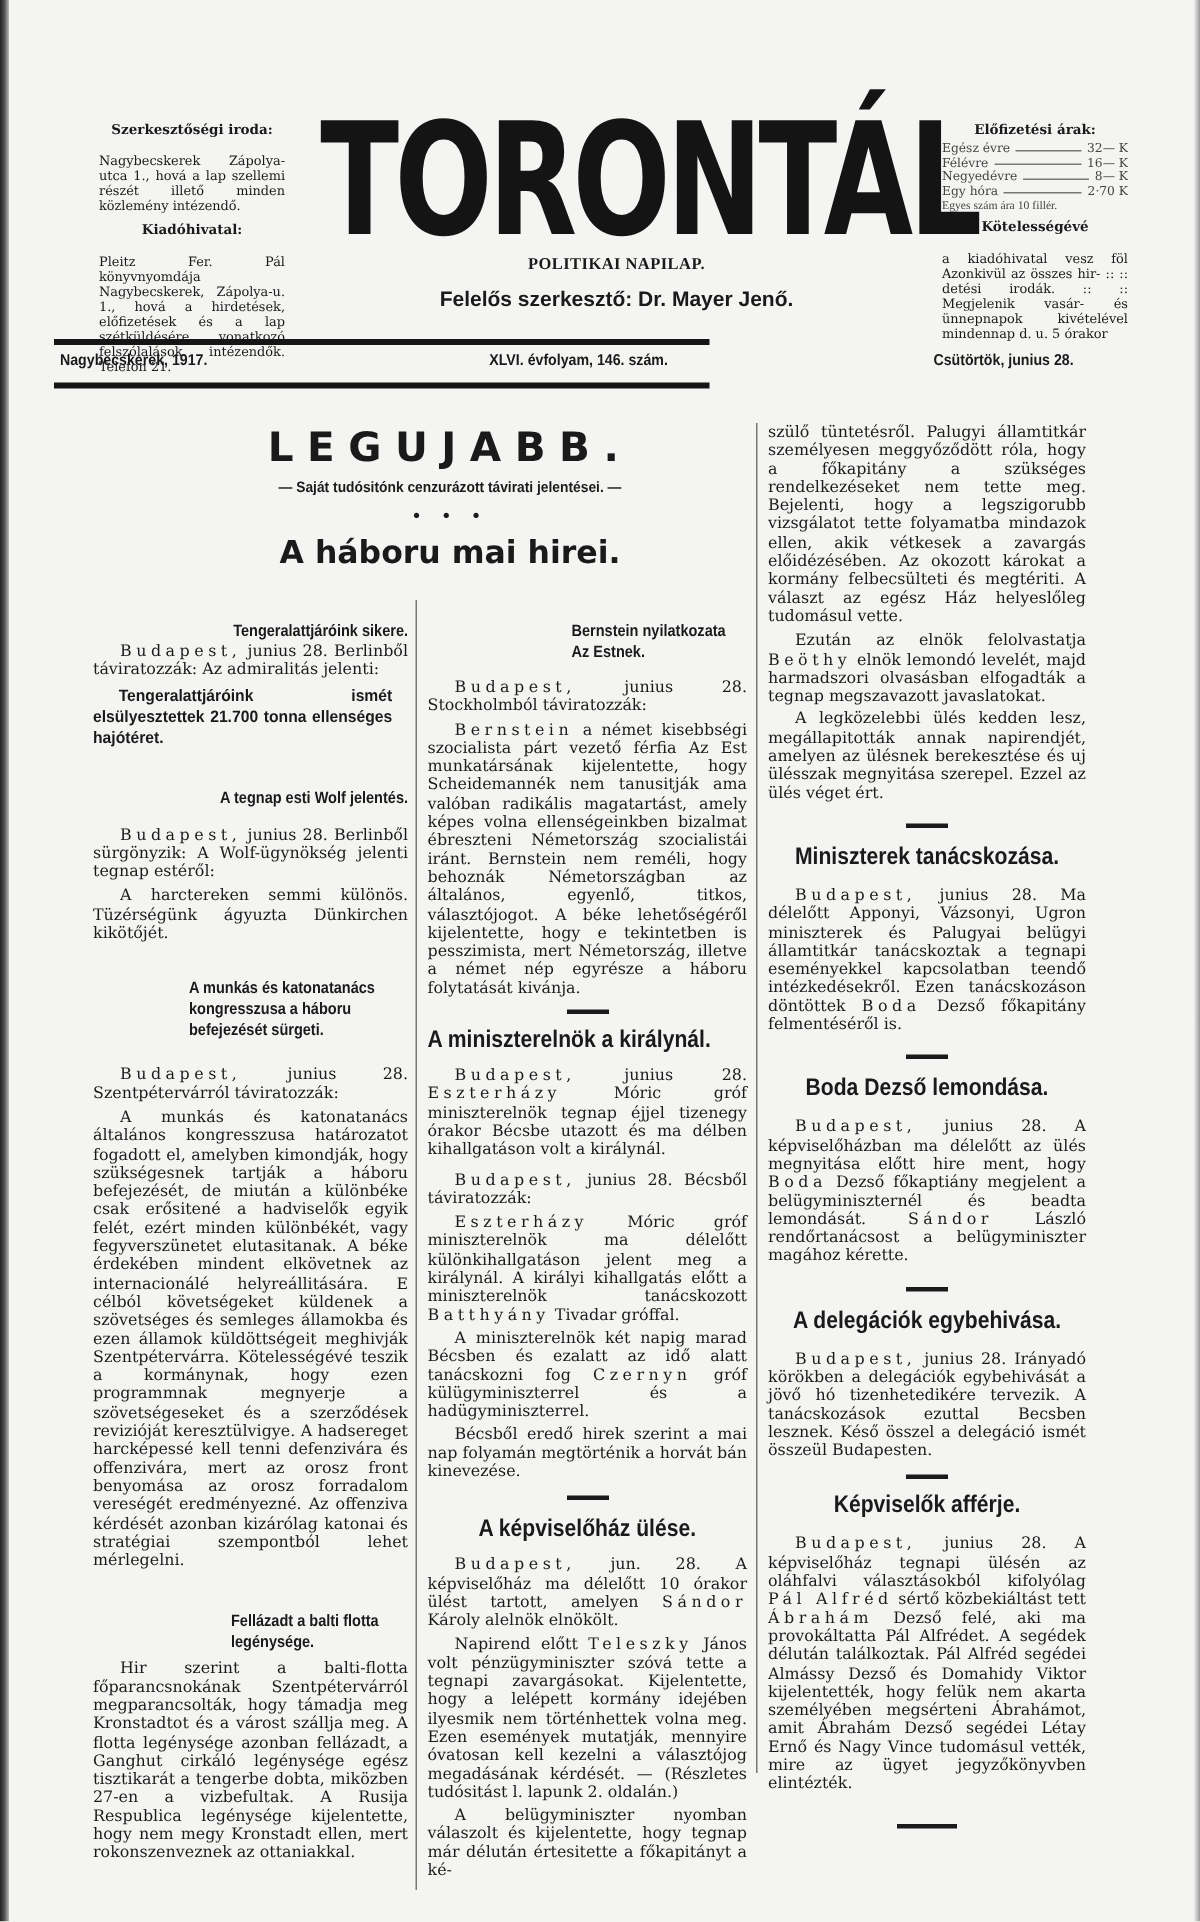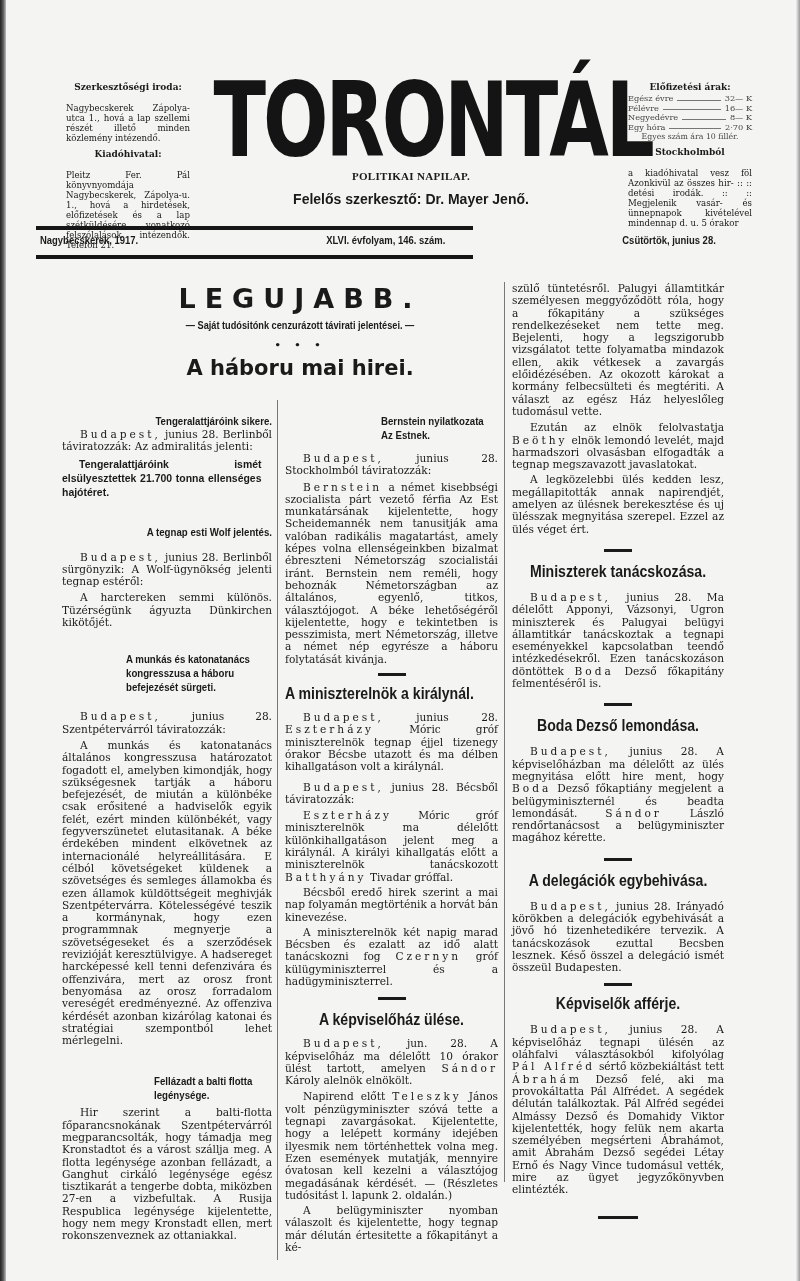--- a/index.html
+++ b/index.html
@@ -14,21 +14,21 @@
   .page-edge-right { position: absolute; right: 0; top: 0; width: 4px; height: 1281px; background: linear-gradient(to left, #999 0, #eee 4px); }
 
   
   .masthead { position: absolute; left: 16px; top: 0; width: 648px; height: 222px; }
   .mast-left { position: absolute; left: 50px; top: 80px; width: 124px; font-size: 8.6px; line-height: 10px; text-align: justify; }
   .mast-right { position: absolute; left: 612px; top: 80px; width: 124px; font-size: 8.6px; line-height: 10px; text-align: justify; }
   .mast-heading { font-weight: bold; text-align: center; font-size: 9px; margin: 2px 0 2px; }
   .mast-block { margin-bottom: 6px; margin-top: 11px; }
   .price-row { display: flex; justify-content: space-between; font-size: 8.2px; line-height: 9.5px; color: #444; }
   .price-row .dots { flex: 1; border-bottom: 1px solid #777; margin: 0 4px 3px; }
-  .mast-small { text-align: center; font-size: 7.8px; color: #444; }
+  .mast-small { font-size: 7.8px; color: #444; font-family: Liberation Serif, serif; }
 
   .title-wrap { position: absolute; left: 188px; top: 68px; width: 414px; text-align: center; }
   .title {
     font-family: "DejaVu Sans", "Liberation Sans", sans-serif;
     font-weight: bold; font-size: 104px; line-height: 104px;
     letter-spacing: -4px; transform: scaleX(0.74) scaleY(1.0); transform-origin: center top;
     color: #141414; white-space: nowrap; margin-left: -60px; margin-right: -60px;
   }
   .subtitle { font-family: "Liberation Serif", serif; font-weight: bold; font-size: 11px; letter-spacing: 0.3px; margin-top: -2px; }
   .editor { font-family: "Liberation Sans", sans-serif; font-weight: bold; font-size: 14px; margin-top: 9px; }
@@ -95,21 +95,21 @@
         <span>Negyedévre</span>
         <span class="dots"></span>
         <span>8— K</span>
       </div>
     <div class="price-row">
         <span>Egy hóra</span>
         <span class="dots"></span>
         <span>2·70 K</span>
       </div>
     <div class="mast-small">Egyes szám ára 10 fillér.</div>
-    <div class="mast-heading" style="margin-top:5px">Stockholmból</div>
+    <div class="mast-heading" style="margin-top:5px">Kötelességévé</div>
     <div class="mast-block">a kiadóhivatal vesz föl Azonkivül az összes hir- :: :: detési irodák. :: :: Megjelenik vasár- és ünnepnapok kivételével mindennap d. u. 5 órakor</div>
   </div>
 </div>
 
 <div class="rule" style="top:226px; width:437px; left:36px;"></div>
 <div class="rule" style="top:226px; left:236px; width:198px;"></div>
 <div class="rule" style="top:226px; left:434px; width:40px; background:#f4f4f2"></div>
 <div class="rule" style="top:226px; left:36px; width:437px;"></div>
 <div class="infobar">
   <span style="left:0">Nagybecskerek, 1917.</span>
@@ -150,22 +150,22 @@
 <div class="col" style="left:285px; top:414px; width:213px;">
   <div class="hd-small hd-left" style="margin-left:96px; transform-origin:left center;">Bernstein nyilatkozata Az Estnek.</div>
   <p style="margin-top:10px"><span class="spaced">Budapest,</span><span> junius 28. Stockholmból táviratozzák:</span></p>
   <p style="margin-top:4px"><span class="spaced">Bernstein</span><span> a német kisebbségi szocialista párt vezető férfia Az Est munkatársának kijelentette, hogy Scheidemannék nem tanusitják ama valóban radikális magatartást, amely képes volna ellenségeinkben bizalmat ébreszteni Németország szocialistái iránt. Bernstein nem reméli, hogy behoznák Németországban az általános, egyenlő, titkos, választójogot. A béke lehetőségéről kijelentette, hogy e tekintetben is pesszimista, mert Németország, illetve a német nép egyrésze a háboru folytatását kivánja.</span></p>
   <div class="sep" style="margin-top:8px"></div>
 
   <div class="hd-big" style="margin-top:8px; text-align:left; transform-origin:left center;">A miniszterelnök a királynál.</div>
   <p style="margin-top:8px"><span class="spaced">Budapest,</span><span> junius 28. </span><span class="spaced">Eszterházy</span><span> Móric gróf miniszterelnök tegnap éjjel tizenegy órakor Bécsbe utazott és ma délben kihallgatáson volt a királynál.</span></p>
   <p style="margin-top:8px"><span class="spaced">Budapest,</span><span> junius 28. Bécsből táviratozzák:</span></p>
   <p style="margin-top:4px"><span class="spaced">Eszterházy</span><span> Móric gróf miniszterelnök ma délelőtt különkihallgatáson jelent meg a királynál. A királyi kihallgatás előtt a miniszterelnök tanácskozott </span><span class="spaced">Batthyány</span><span> Tivadar gróffal.</span></p>
+  <p style="margin-top:3px"><span>A miniszterelnök két napig marad Bécsben és ezalatt az idő alatt tanácskozni fog </span><span class="spaced">Czernyn</span><span> gróf külügyminiszterrel és a hadügyminiszterrel.</span></p>
   <p style="margin-top:3px">Bécsből eredő hirek szerint a mai nap folyamán megtörténik a horvát bán kinevezése.</p>
-  <p style="margin-top:3px"><span>A miniszterelnök két napig marad Bécsben és ezalatt az idő alatt tanácskozni fog </span><span class="spaced">Czernyn</span><span> gróf külügyminiszterrel és a hadügyminiszterrel.</span></p>
   <div class="sep" style="margin-top:10px"></div>
 
   <div class="hd-big" style="margin-top:10px">A képviselőház ülése.</div>
   <p style="margin-top:8px"><span class="spaced">Budapest,</span><span> jun. 28. A képviselőház ma délelőtt 10 órakor ülést tartott, amelyen </span><span class="spaced">Sándor</span><span> Károly alelnök elnökölt.</span></p>
   <p style="margin-top:4px"><span>Napirend előtt </span><span class="spaced">Teleszky</span><span> János volt pénzügyminiszter szóvá tette a tegnapi zavargásokat. Kijelentette, hogy a lelépett kormány idejében ilyesmik nem történhettek volna meg. Ezen események mutatják, mennyire óvatosan kell kezelni a választójog megadásának kérdését. — (Részletes tudósitást l. lapunk 2. oldalán.)</span></p>
   <p style="margin-top:3px">A belügyminiszter nyomban válaszolt és kijelentette, hogy tegnap már délután értesitette a főkapitányt a ké-</p>
 </div>
 
 <div class="col" style="left:512px; top:282px; width:212px;">
   <p class="noind">szülő tüntetésről. Palugyi államtitkár személyesen meggyőződött róla, hogy a főkapitány a szükséges rendelkezéseket nem tette meg. Bejelenti, hogy a legszigorubb vizsgálatot tette folyamatba mindazok ellen, akik vétkesek a zavargás előidézésében. Az okozott károkat a kormány felbecsülteti és megtériti. A választ az egész Ház helyeslőleg tudomásul vette.</p>

